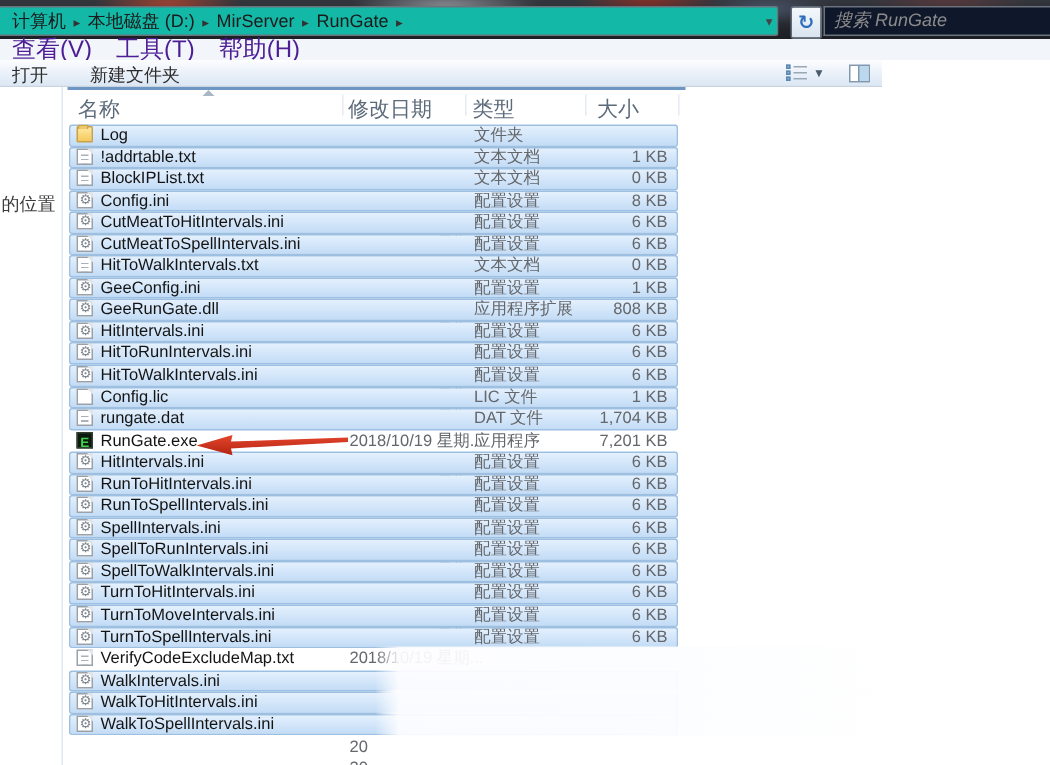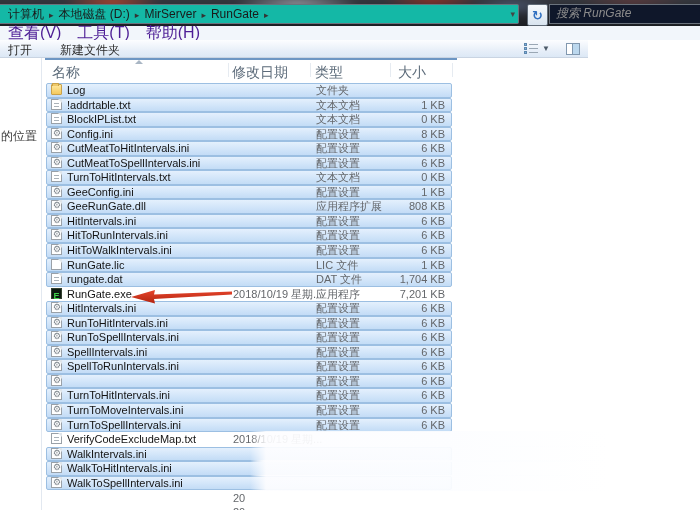--- a/index.html
+++ b/index.html
@@ -186,21 +186,21 @@
   </div>
       <div class="row sel">
     <span class="fi fi-page fi-gear"></span>
     <span class="c-name">CutMeatToSpellIntervals.ini</span>
     <span class="c-date">2018/10/19 星期...</span>
     <span class="c-type">配置设置</span>
     <span class="c-size">6 KB</span>
   </div>
       <div class="row sel">
     <span class="fi fi-page fi-lines"></span>
-    <span class="c-name">TurnToHitIntervals.txt</span>
+    <span class="c-name">HitToWalkIntervals.txt</span>
     <span class="c-date">2018/10/19 星期...</span>
     <span class="c-type">文本文档</span>
     <span class="c-size">0 KB</span>
   </div>
       <div class="row sel">
     <span class="fi fi-page fi-gear"></span>
     <span class="c-name">GeeConfig.ini</span>
     <span class="c-date">2018/10/19 星期...</span>
     <span class="c-type">配置设置</span>
     <span class="c-size">1 KB</span>
@@ -228,21 +228,21 @@
   </div>
       <div class="row sel">
     <span class="fi fi-page fi-gear"></span>
     <span class="c-name">HitToWalkIntervals.ini</span>
     <span class="c-date">2018/10/19 星期...</span>
     <span class="c-type">配置设置</span>
     <span class="c-size">6 KB</span>
   </div>
       <div class="row sel">
     <span class="fi fi-page"></span>
-    <span class="c-name">RunGate.lic</span>
+    <span class="c-name">Config.lic</span>
     <span class="c-date">2018/10/19 星期...</span>
     <span class="c-type">LIC 文件</span>
     <span class="c-size">1 KB</span>
   </div>
       <div class="row sel">
     <span class="fi fi-page fi-lines"></span>
     <span class="c-name">rungate.dat</span>
     <span class="c-date">2018/10/19 星期...</span>
     <span class="c-type">DAT 文件</span>
     <span class="c-size">1,704 KB</span>
@@ -284,20 +284,21 @@
   </div>
       <div class="row sel">
     <span class="fi fi-page fi-gear"></span>
     <span class="c-name">SpellToRunIntervals.ini</span>
     <span class="c-date">2018/10/19 星期...</span>
     <span class="c-type">配置设置</span>
     <span class="c-size">6 KB</span>
   </div>
       <div class="row sel">
     <span class="fi fi-page fi-gear"></span>
+    <span class="c-name">SpellToWalkIntervals.ini</span>
     <span class="c-date">2018/10/19 星期...</span>
     <span class="c-type">配置设置</span>
     <span class="c-size">6 KB</span>
   </div>
       <div class="row sel">
     <span class="fi fi-page fi-gear"></span>
     <span class="c-name">TurnToHitIntervals.ini</span>
     <span class="c-date">2018/10/19 星期...</span>
     <span class="c-type">配置设置</span>
     <span class="c-size">6 KB</span>

